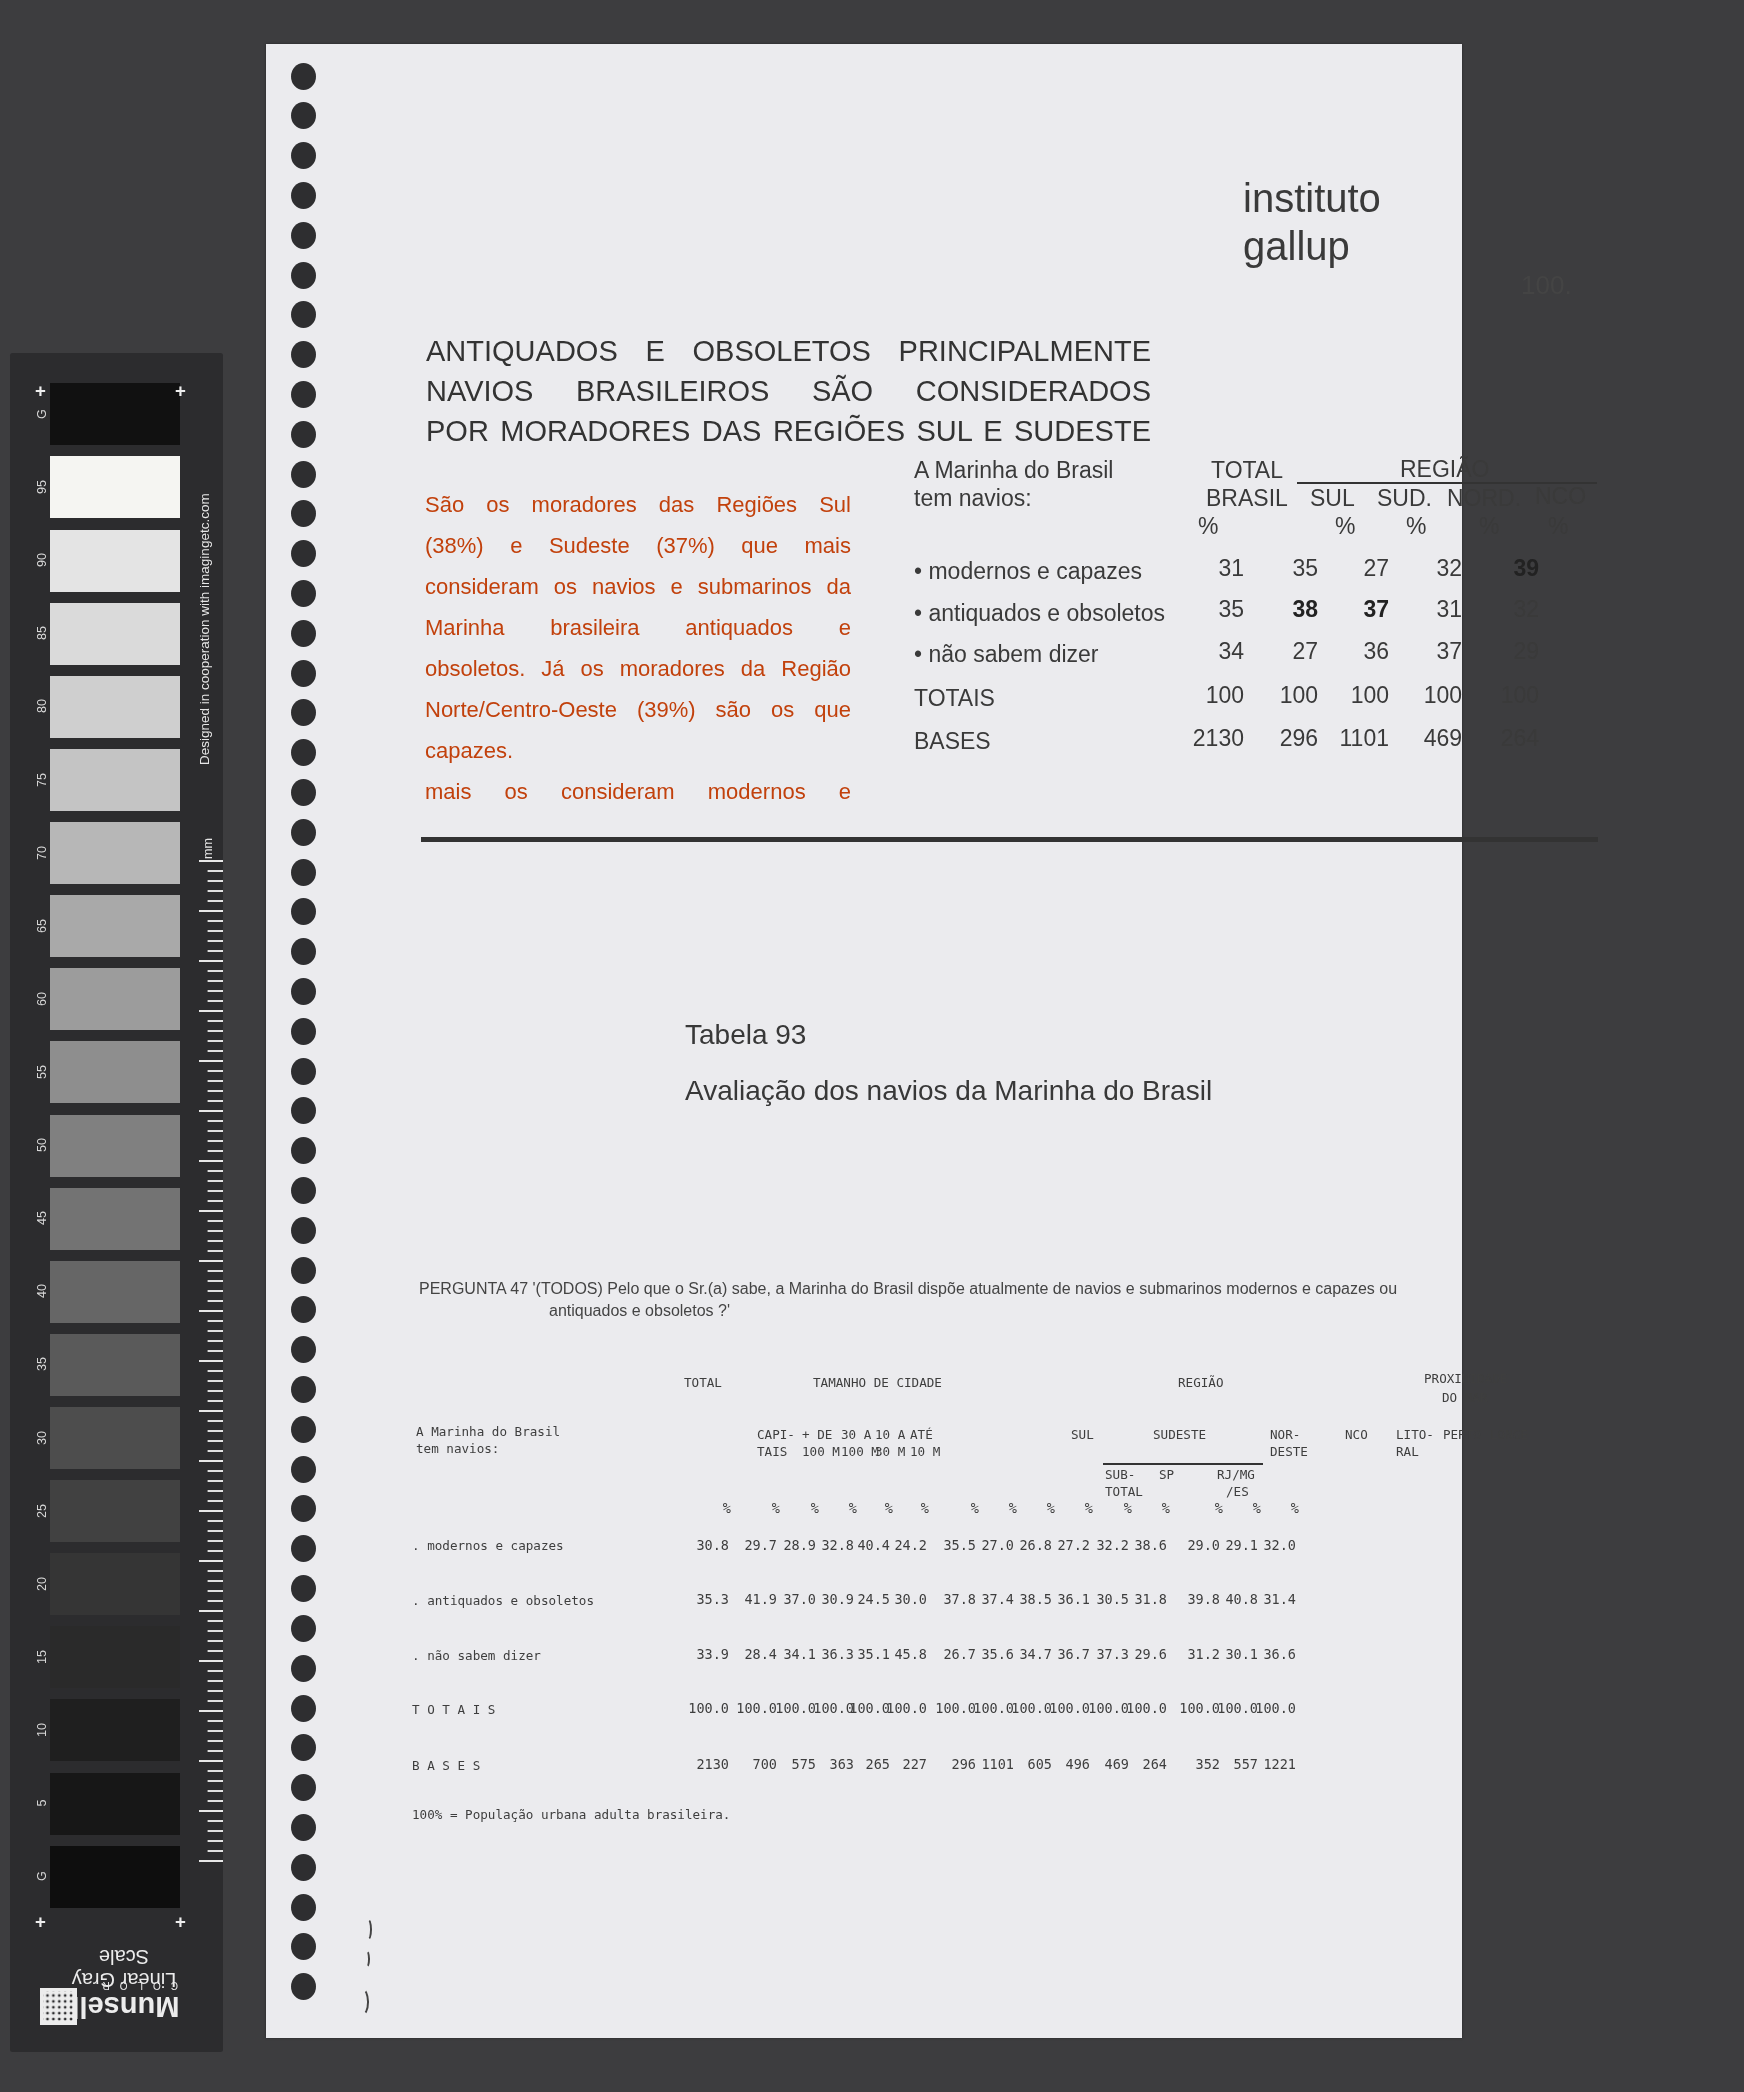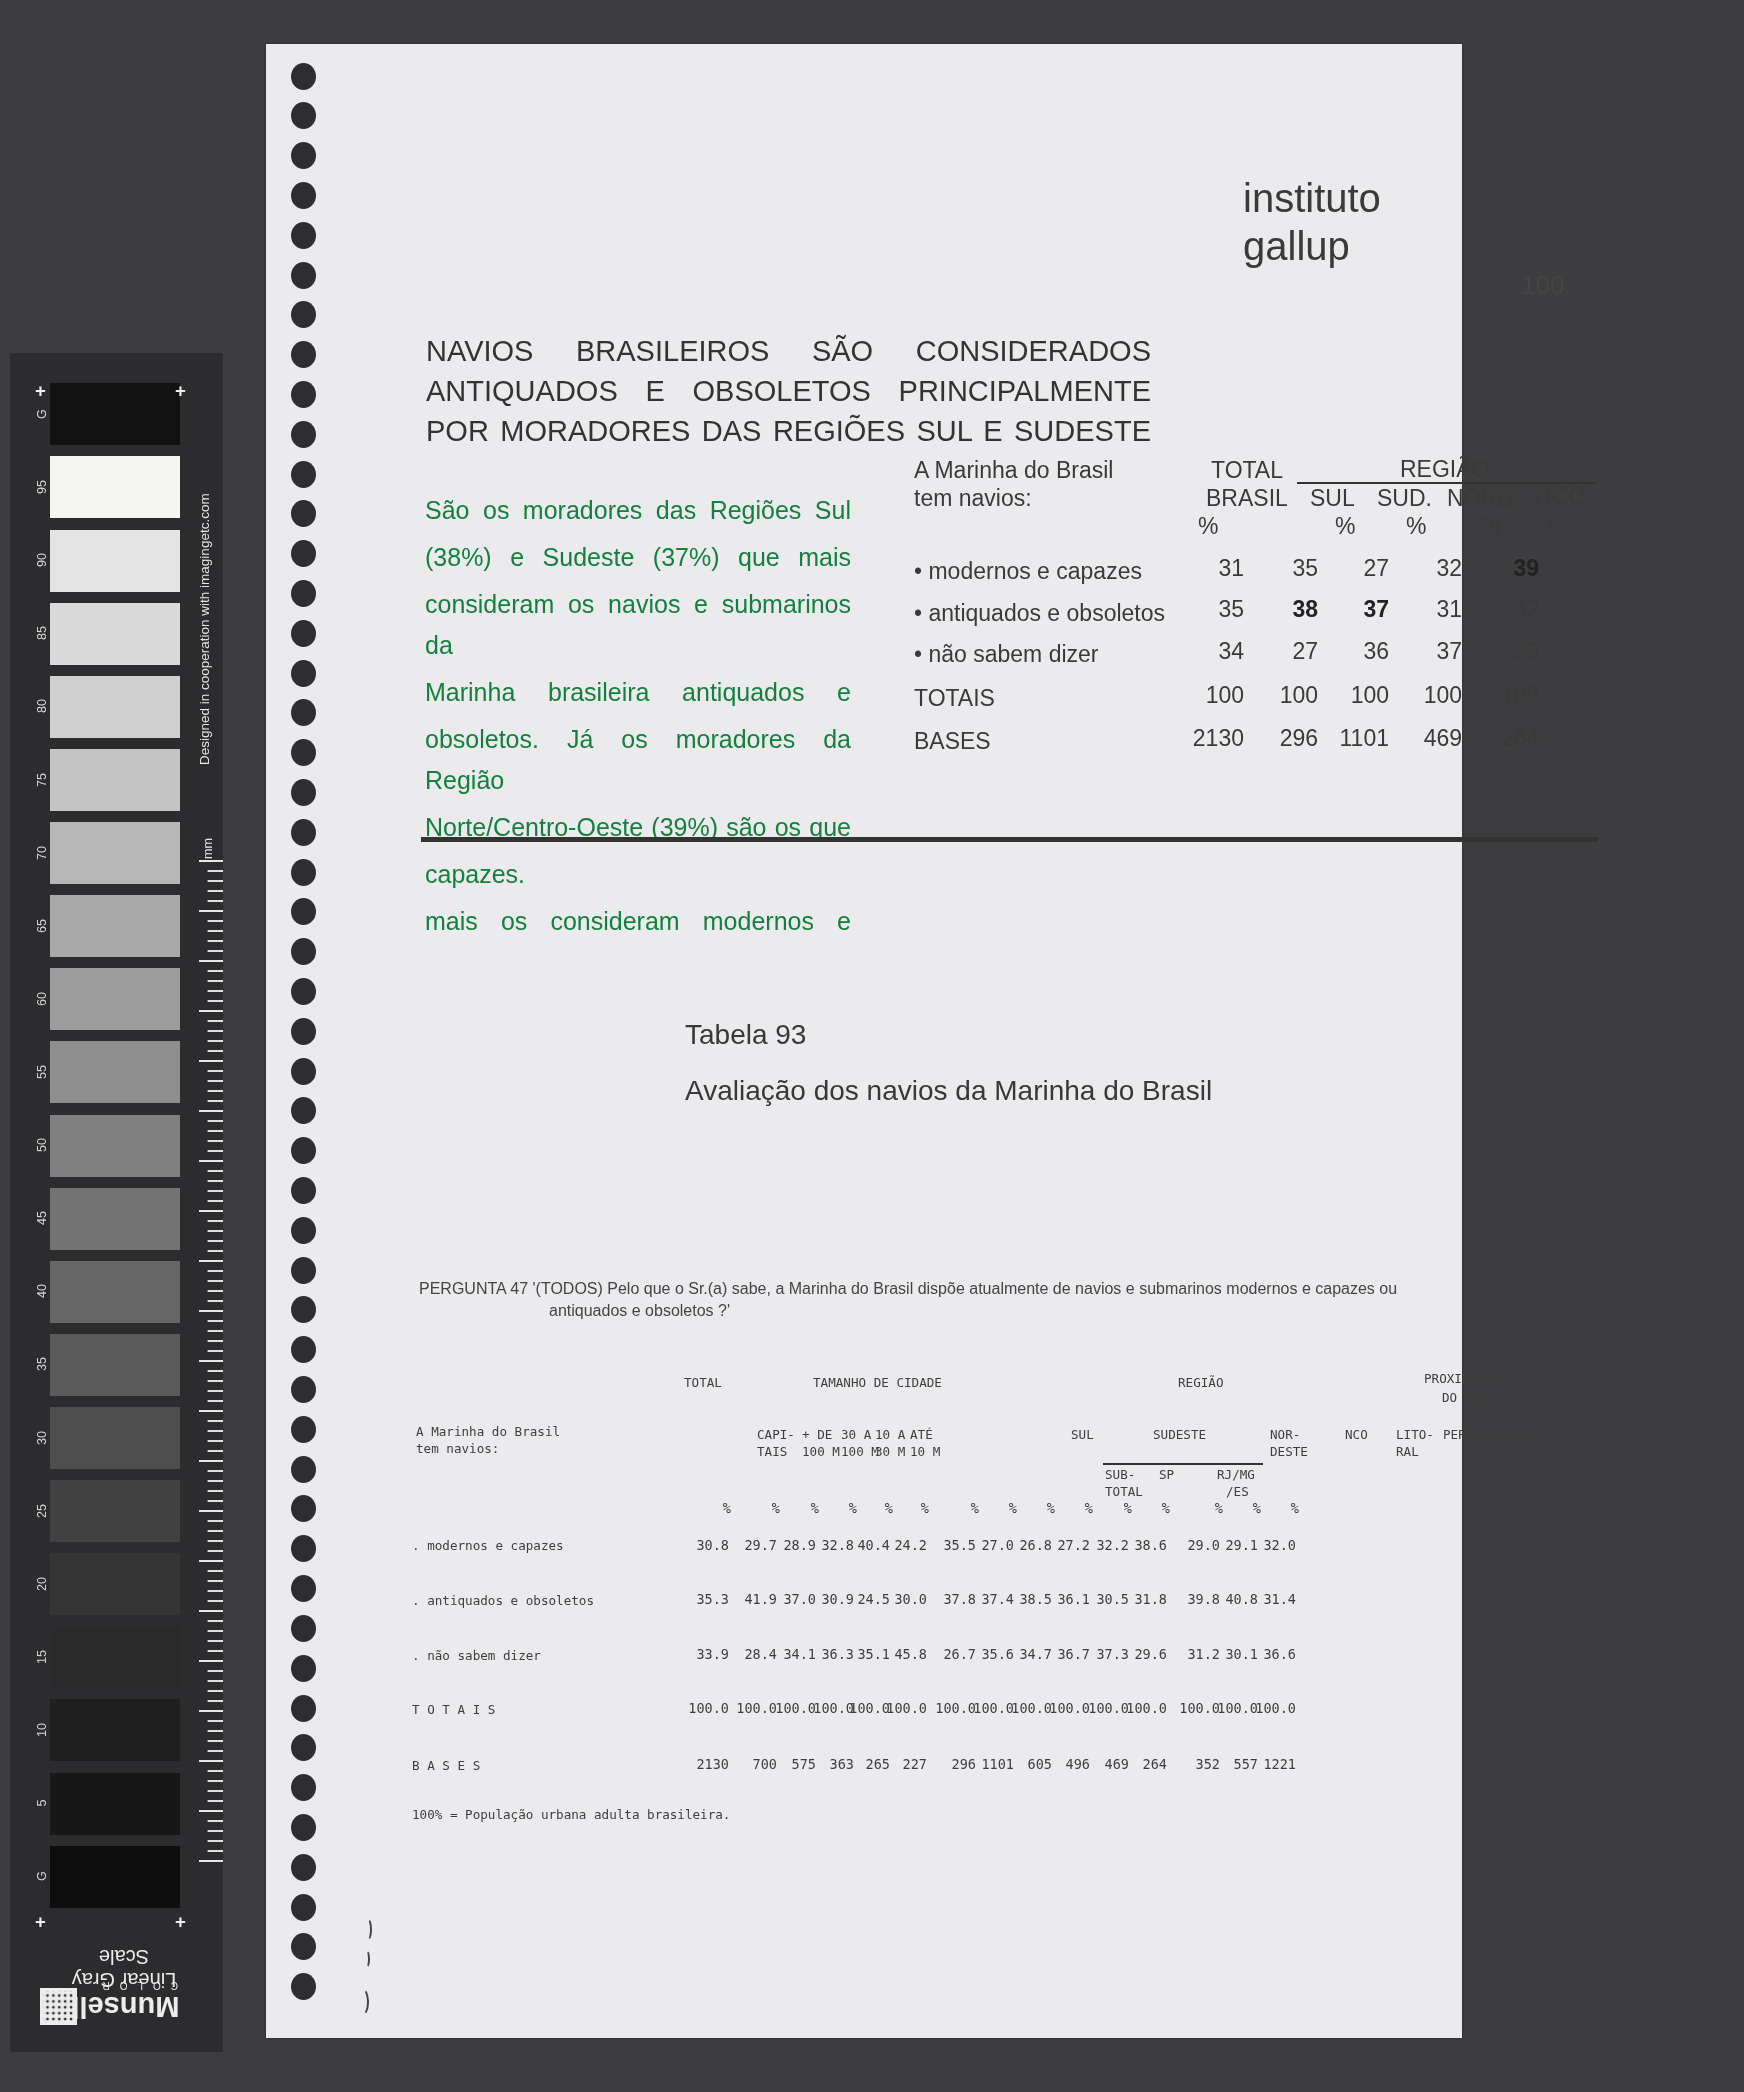--- a/index.html
+++ b/index.html
@@ -19,21 +19,21 @@
   .munsell .color{position:absolute;left:25px;top:49px;color:#ececec;font-size:10px;letter-spacing:10px;}
   .lgs{position:absolute;left:44px;top:1945px;width:160px;color:#ececec;font-size:20px;transform:rotate(180deg);text-align:center;}
 
   
   .paper{position:absolute;left:266px;top:44px;width:1196px;height:1994px;background:#ebebee;box-shadow:0 0 2.5px rgba(0,0,0,.4);}
   .hole{position:absolute;left:25px;width:25px;height:27px;border-radius:50%;background:#2e2e30;}
   .doc{position:absolute;color:#333;}
   .brand-line{font-size:40px;color:#3a3a3a;line-height:48px;}
   .page-num{font-size:26px;color:#444;}
   .headline{font-size:29px;color:#333;line-height:40px;text-align:justify;text-align-last:justify;width:725px;}
-  .body-text{font-size:25px;color:#15803d;line-height:41px;text-align:justify;text-align-last:justify;width:426px;margin-top:6px;}
+  .body-text{font-size:22px;color:#c2410c;line-height:41px;text-align:justify;text-align-last:justify;width:426px;}
   .body-text.last{text-align-last:left;}
   .st{font-size:23px;color:#3a3a3a;}
   .num{position:absolute;font-size:23px;color:#3a3a3a;text-align:right;width:59px;}
   .num.bold{font-weight:bold;color:#222;}
   .rule{position:absolute;background:#333;}
   .tbl-title{font-size:28px;color:#383838;}
   .question{font-size:16px;color:#444;line-height:20px;}
   .mono{font-family:"DejaVu Sans Mono",monospace;font-size:12.6px;color:#3e3e3e;white-space:pre;}
   .mcell{position:absolute;font-family:"DejaVu Sans Mono",monospace;font-size:13.5px;color:#3e3e3e;text-align:right;width:51px;}
   .pen{position:absolute;border:2.5px solid #444;border-left:none;border-top-color:transparent;border-bottom-color:transparent;border-radius:0 50% 50% 0;}
@@ -157,22 +157,22 @@
       <div class="hole" style="top: 1929px;"></div>
     </div>
   <div class="pen" style="left:97px;top:1874px;width:6.7px;height:18.6px;"></div>
   <div class="pen" style="left:97px;top:1906px;width:5px;height:13.5px;"></div>
   <div class="pen" style="left:89px;top:1944px;width:11.8px;height:23.6px;"></div>
 
   <div class="doc brand-line" style="left:977px;top:130px;">instituto gallup</div>
   <div class="doc page-num" style="left:1255px;top:226px;">100.</div>
 
   <div class="doc headline" style="left:160px;top:287px;">
+    <div>ANTIQUADOS E OBSOLETOS PRINCIPALMENTE</div>
     <div>NAVIOS BRASILEIROS SÃO CONSIDERADOS</div>
-    <div>ANTIQUADOS E OBSOLETOS PRINCIPALMENTE</div>
     <div style="text-align-last:justify;">POR MORADORES DAS REGIÕES SUL E SUDESTE</div>
   </div>
 
   <div class="doc" style="left:159px;top:440px;">
     <div class="body-text">São os moradores das Regiões Sul</div>
     <div class="body-text">(38%) e Sudeste (37%) que mais</div>
     <div class="body-text">consideram os navios e submarinos da</div>
     <div class="body-text">Marinha brasileira antiquados e</div>
     <div class="body-text">obsoletos. Já os moradores da Região</div>
     <div class="body-text">Norte/Centro-Oeste (39%) são os que</div>

